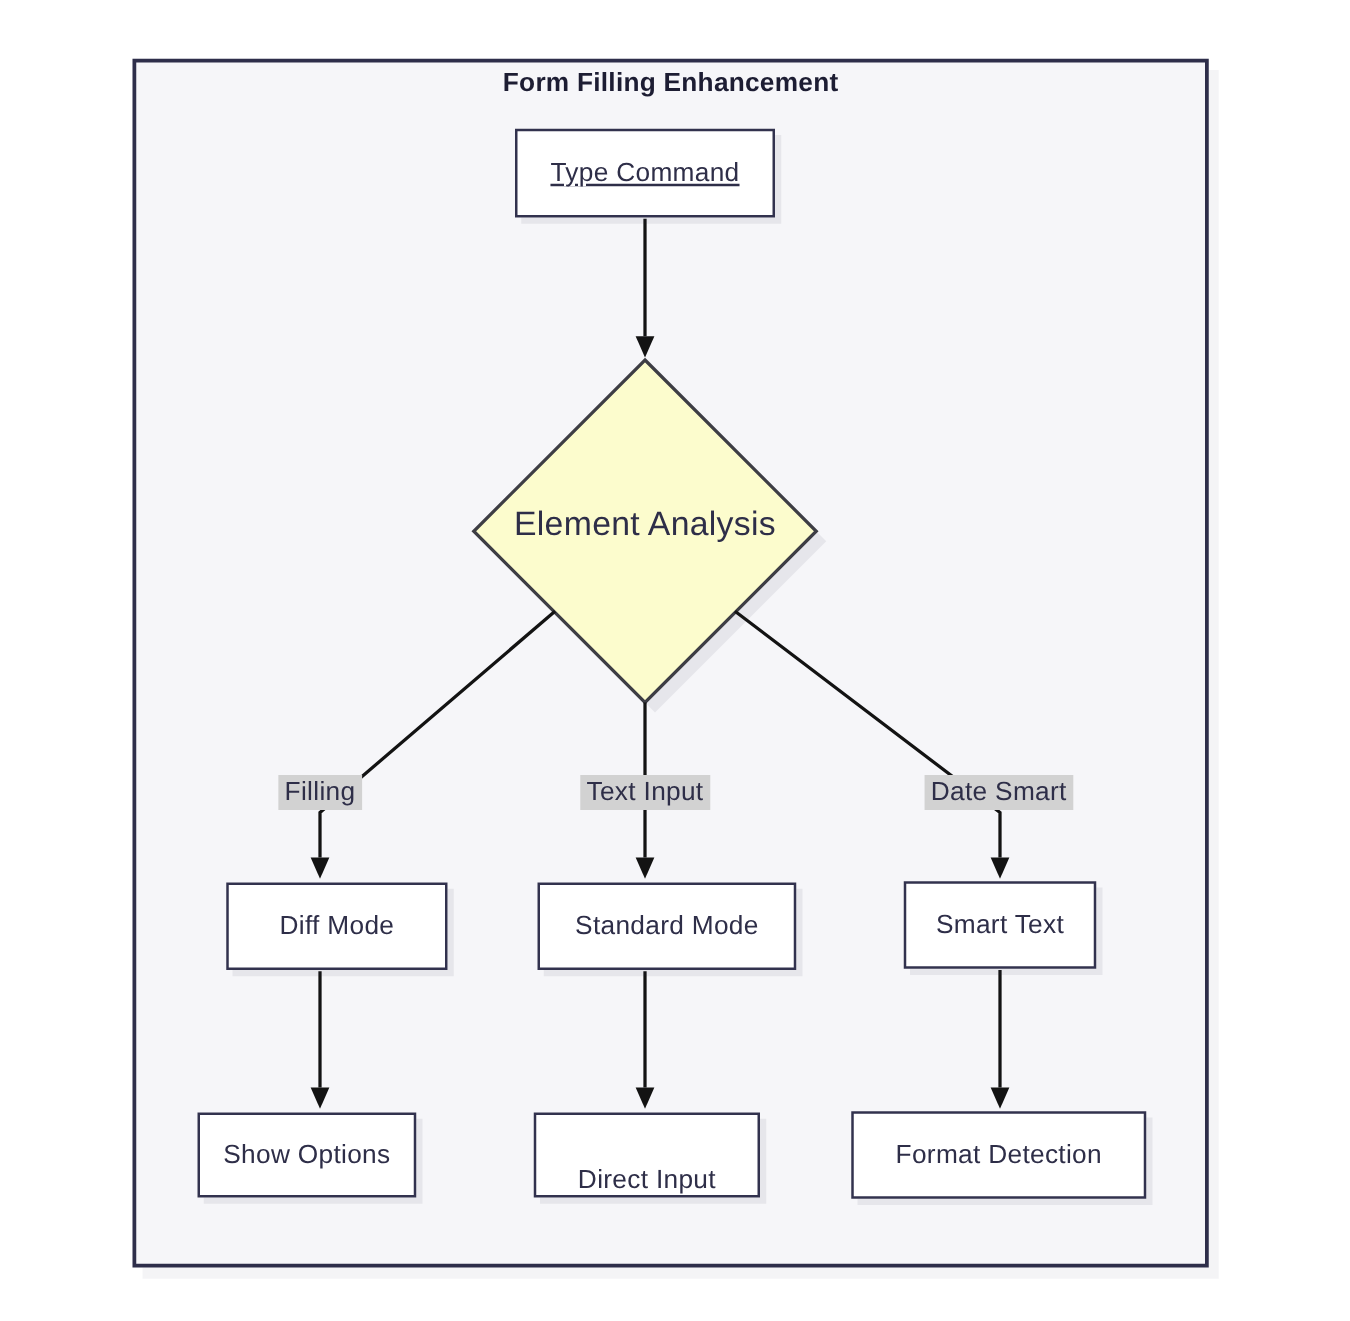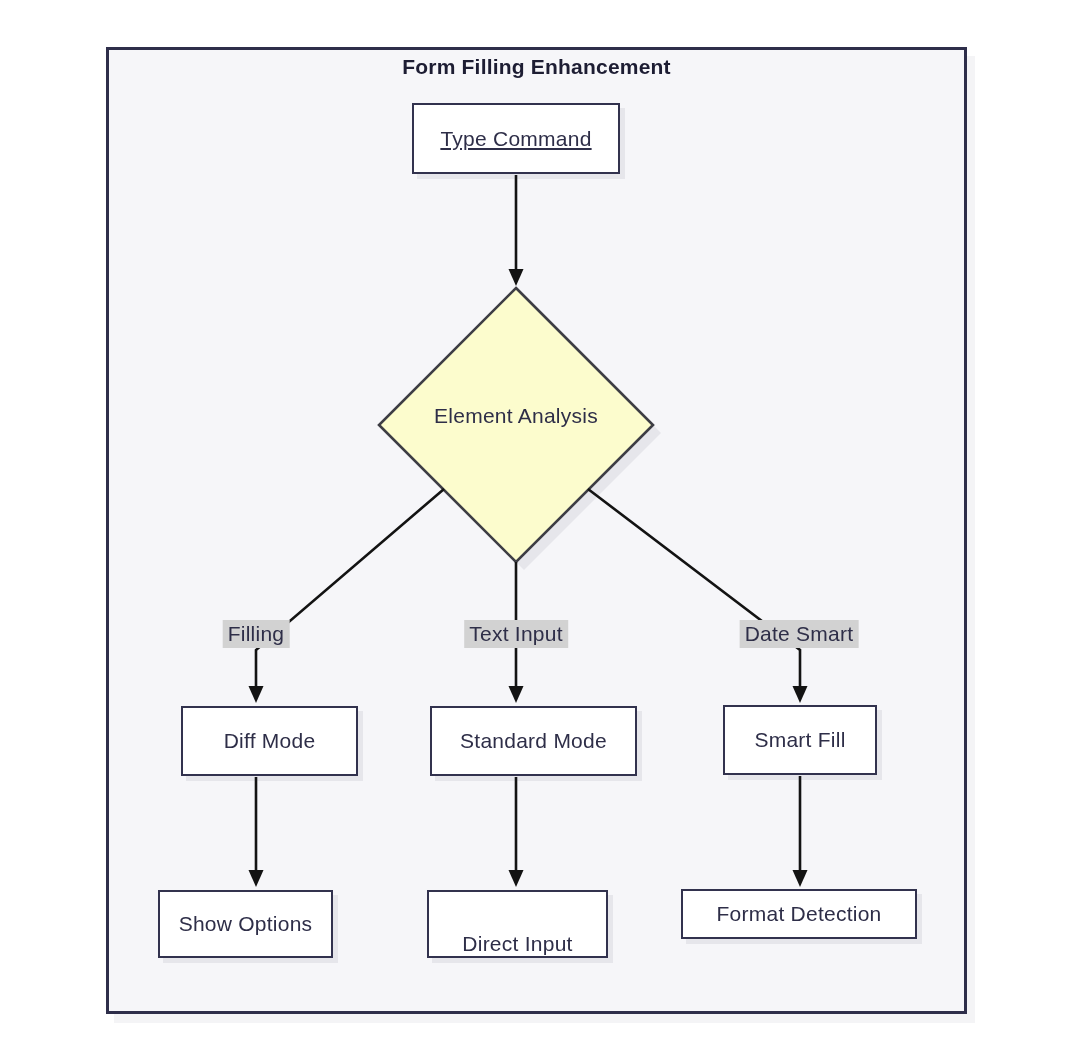--- a/index.html
+++ b/index.html
@@ -48,37 +48,37 @@
     background:var(--node-fill);
     border:2.6px solid var(--node-border);
     box-shadow:5px 5px 0 rgba(46,46,74,0.08);
     color:var(--text);
     font-size:21px;letter-spacing:0.25px;
     text-align:center;
   }
   .decision-label{
     position:absolute;left:381px;top:404px;width:270px;
     text-align:center;color:var(--text);
-    font-size:21px;letter-spacing:0.25px;
+    font-size:27px;letter-spacing:0.25px;
   }
   .edge-label{
     position:absolute;transform:translate(-50%,-50%);
     background:var(--edge-label-bg);
     color:var(--text);
     font-size:21px;letter-spacing:0.25px;line-height:28px;
     padding:0 5px;white-space:nowrap;
   }
   
   .n-type-command     {left:412px;top:103px;width:208px;height:71px;text-decoration:underline;}
   .n-diff-mode        {left:181px;top:706px;width:177px;height:70px;}
   .n-standard-mode    {left:430px;top:706px;width:207px;height:70px;}
   .n-smart-fill       {left:723px;top:705px;width:154px;height:70px;}
   .n-show-options     {left:158px;top:890px;width:175px;height:68px;}
   .n-direct-input     {left:427px;top:890px;width:181px;height:68px;align-items:flex-end;}
-  .n-format-detection {left:681px;top:889px;width:236px;height:50px;}
+  .n-format-detection {left:681px;top:889px;width:236px;height:70px;}
   .l-dropdown  {left:256px;top:634px;}
   .l-text-input{left:516px;top:634px;}
   .l-date-input{left:799px;top:634px;}
 </style>
 </head>
 <body>
 
 <div class="stage">
 
   <div class="frame"></div>
@@ -120,21 +120,21 @@
 
   <div class="node n-diff-mode">
     <span>Diff Mode</span>
   </div>
 
   <div class="node n-standard-mode">
     <span>Standard Mode</span>
   </div>
 
   <div class="node n-smart-fill">
-    <span>Smart Fill</span>
+    <span>Smart Text</span>
   </div>
 
   <div class="node n-show-options">
     <span>Show Options</span>
   </div>
 
   <div class="node n-direct-input">
     <span>Direct Input</span>
   </div>
 

